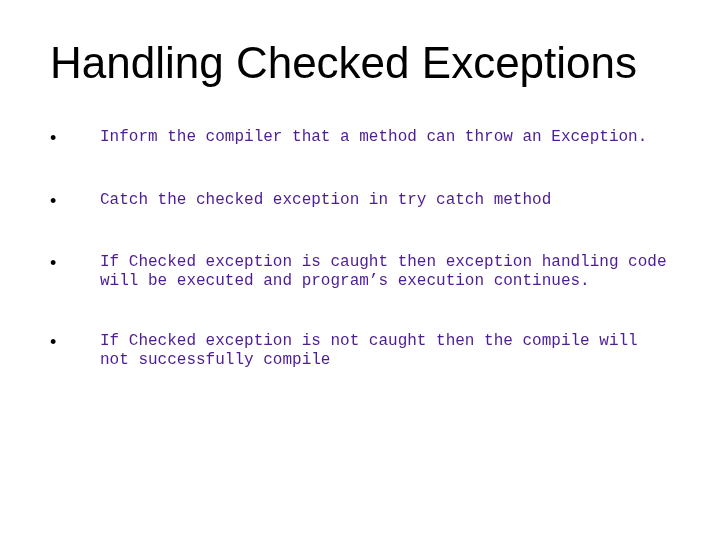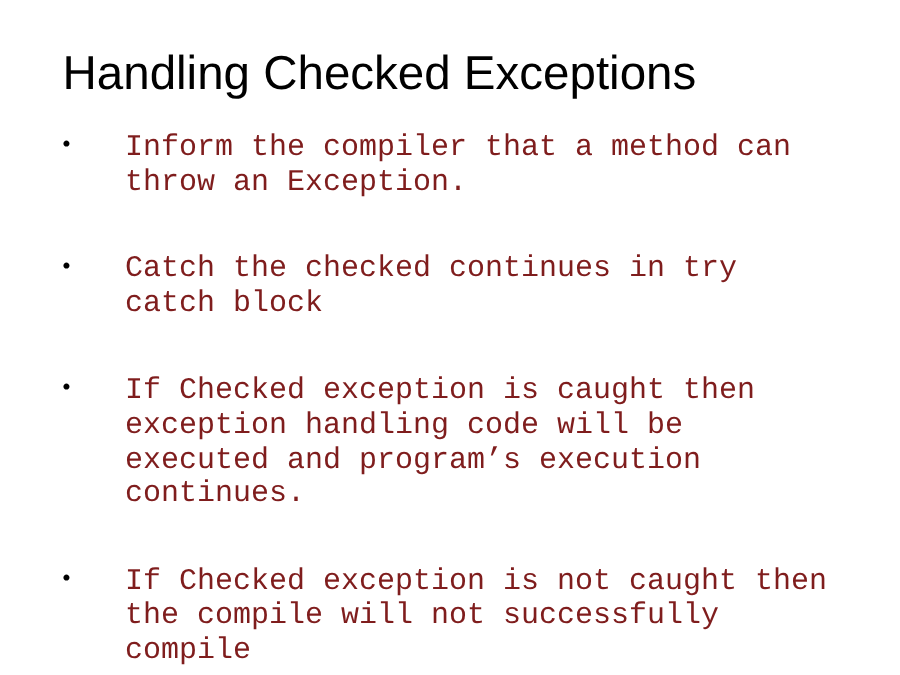--- a/index.html
+++ b/index.html
@@ -4,25 +4,25 @@
   <style>
     * { margin: 0; padding: 0; box-sizing: border-box; }
     body {
       width: 720px;
       height: 540px;
       background: #ffffff;
       padding: 30px 50px;
       font-family: Arial, Helvetica, sans-serif;
     }
     .title {
-      font-size: 38px;
+      font-size: 44px;
       font-weight: normal;
       color: #000000;
       text-align: left;
-      margin-bottom: 24px;
+      margin-bottom: 40px;
       margin-top: 8px;
       font-family: Arial, Helvetica, sans-serif;
     }
     .bullet-list {
       list-style: none;
       padding: 0;
       margin: 0;
     }
     .bullet-item {
       display: flex;
@@ -32,39 +32,39 @@
     .bullet-dot {
       font-size: 18px;
       color: #000000;
       font-family: Arial, Helvetica, sans-serif;
       width: 50px;
       flex-shrink: 0;
       line-height: 1.15;
     }
     .bullet-text {
       font-family: "Courier New", Courier, monospace;
-      font-size: 24px;
-      color: #7f1d1d;
+      font-size: 16px;
+      color: #4c1d95;
       line-height: 1.15;
       flex: 1;
     }
   </style>
 </head>
 <body>
 
 <h1 class="title">Handling Checked Exceptions</h1>
 
 <ul class="bullet-list">
   <li class="bullet-item">
     <span class="bullet-dot">•</span>
     <span class="bullet-text">Inform the compiler that a method can throw an Exception.</span>
   </li>
   <li class="bullet-item">
     <span class="bullet-dot">•</span>
-    <span class="bullet-text">Catch the checked continues in try catch block</span>
+    <span class="bullet-text">Catch the checked exception in try catch method</span>
   </li>
   <li class="bullet-item">
     <span class="bullet-dot">•</span>
     <span class="bullet-text">If Checked exception is caught then exception handling code will be executed and program’s execution continues.</span>
   </li>
   <li class="bullet-item">
     <span class="bullet-dot">•</span>
     <span class="bullet-text">If Checked exception is not caught then the compile will not successfully compile</span>
   </li>
 </ul>

